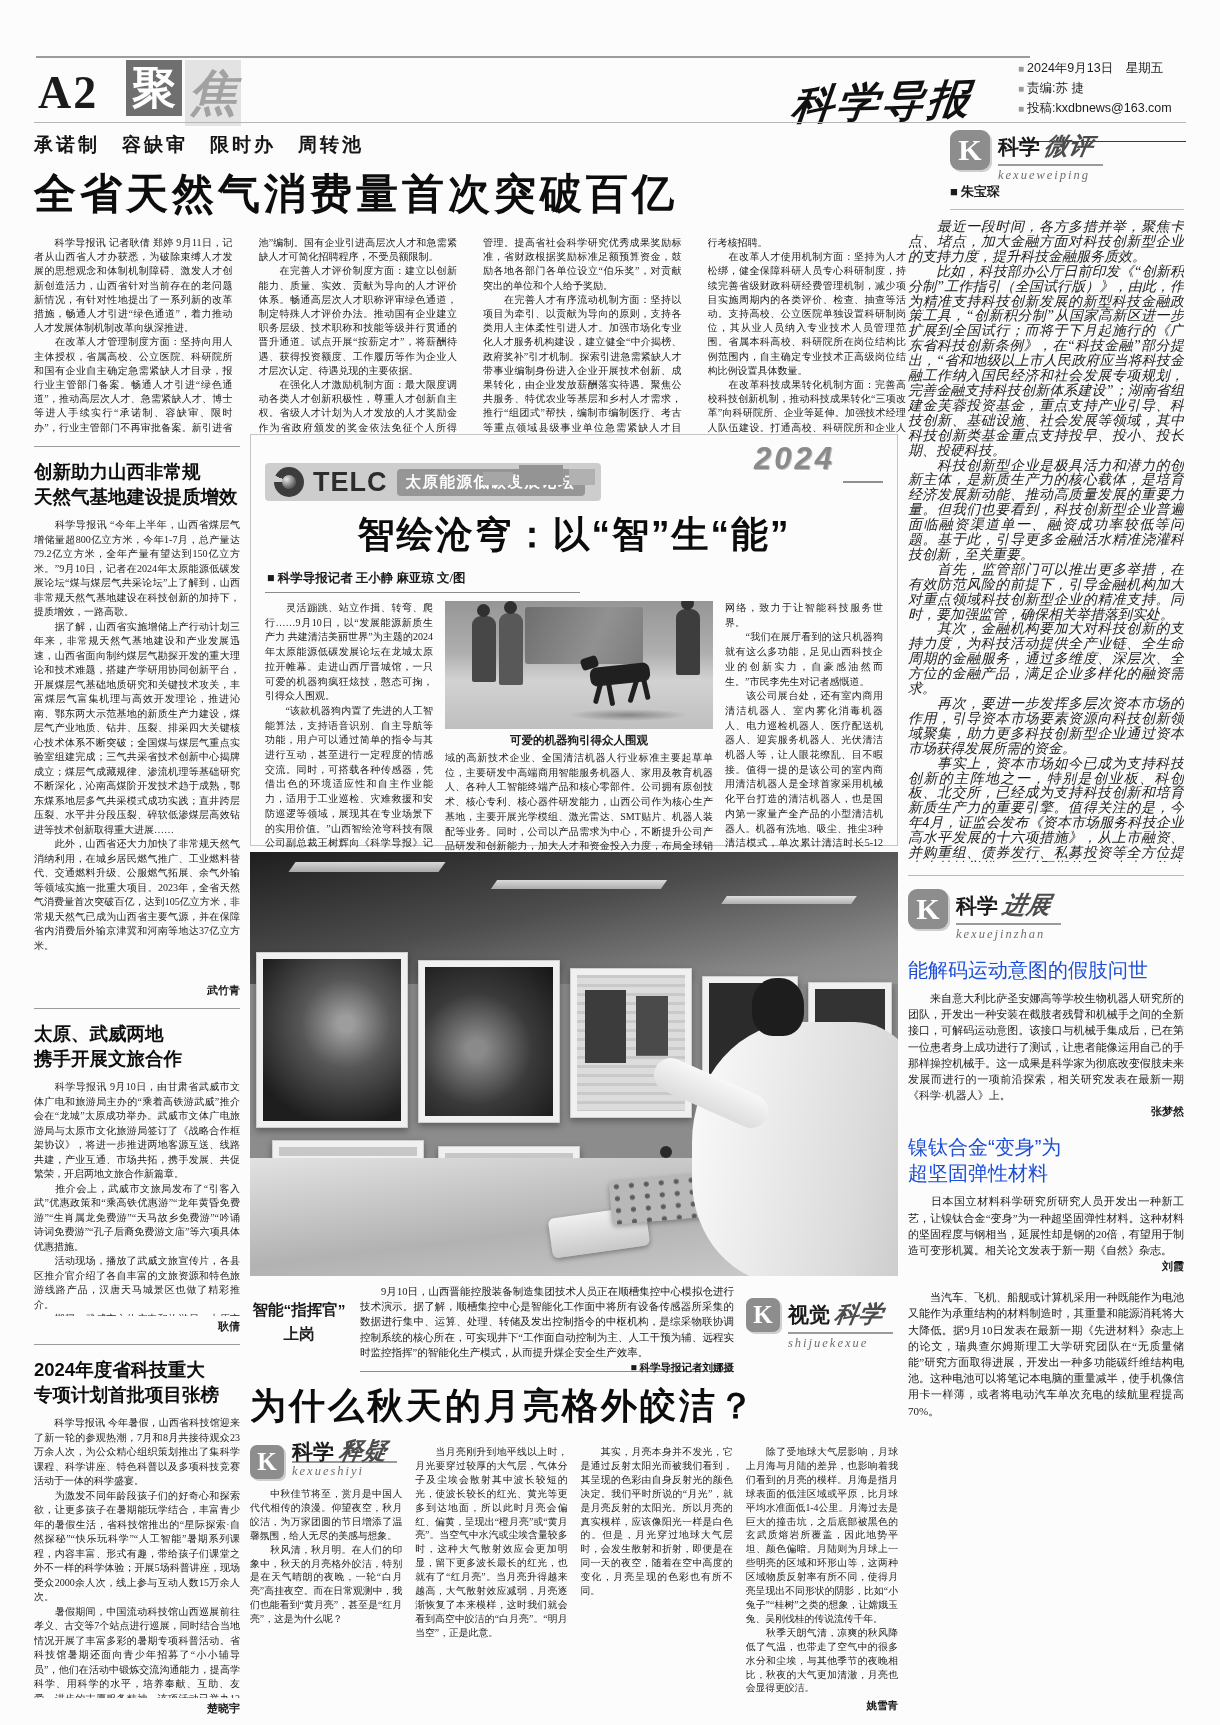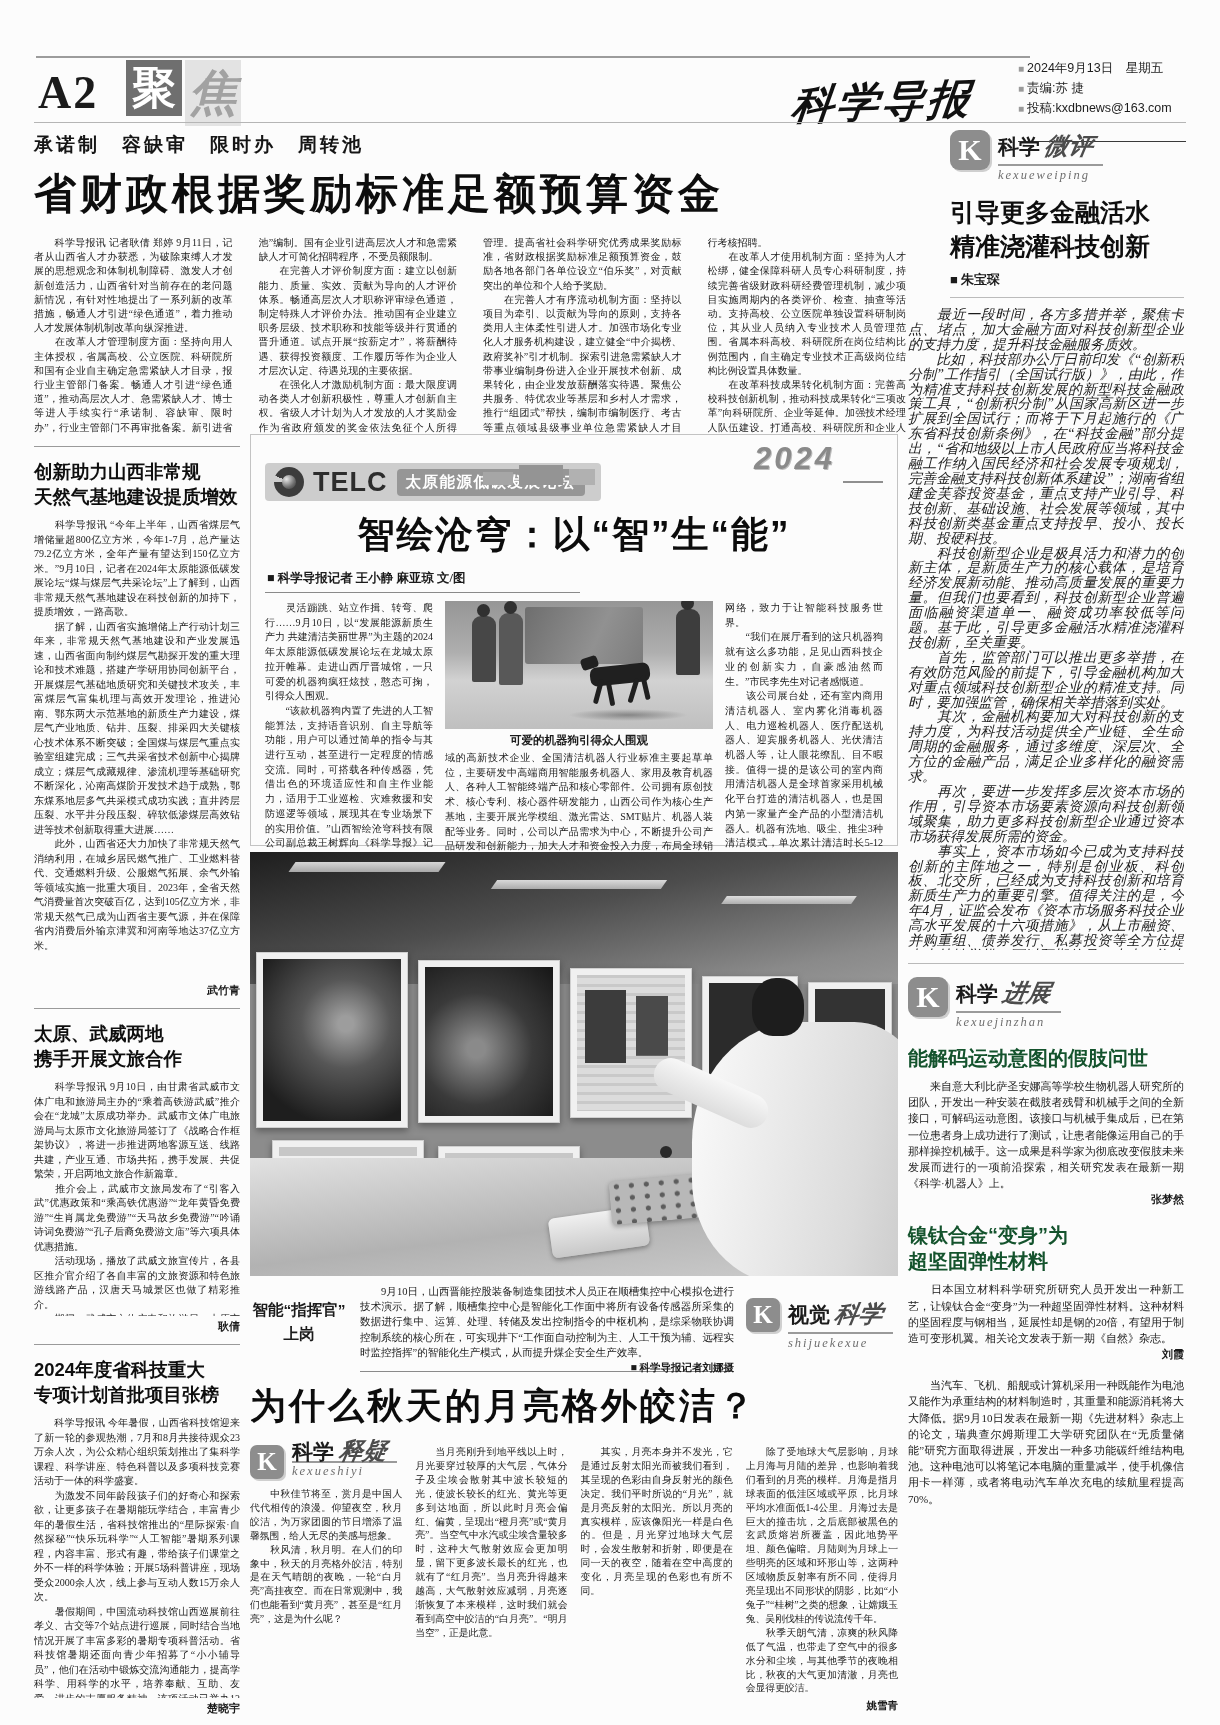--- a/index.html
+++ b/index.html
@@ -56,21 +56,21 @@
 
 #sidebar { position:absolute; left:908px; top:130px; width:276px; height:1594px; }
 .wp-head { margin-left:42px; }
 .wp-title { font-family:"Liberation Sans",sans-serif; font-weight:bold; font-size:25px; line-height:34px;
             white-space:pre-line; margin:12px 0 8px 42px; color:#0e0e0e; }
 .wp-author { font-weight:bold; font-size:13px; margin-left:42px; padding-bottom:8px; border-bottom:1px solid #bbb; }
 .wp-author .sq, .jz-by, .f-byline .sq { color:#8f8f8f; }
 .wp-body { margin-top:10px; height:642px; font-size:14px; line-height:14.9px; font-style:italic; }
 .sb-divider { height:1px; background:#b9b9b9; margin:13px 0; }
 .jz-article { margin-top:15px; }
-.jz-title { font-family:"Liberation Sans",sans-serif; font-weight:bold; font-size:20px; line-height:26px; white-space:pre-line; color:#14532d; }
+.jz-title { font-family:"Liberation Sans",sans-serif; font-weight:normal; font-size:20px; line-height:26px; white-space:pre-line; color:#1d4ed8; }
 .jz-body { margin-top:7px; font-size:11px; line-height:16.2px; }
 .jz-by { text-align:right; font-weight:bold; font-size:11px; color:#1b1b1b; margin-top:1px; }
 
 
 #feature { position:absolute; left:250px; top:434px; width:648px; height:412px;
            border:1px solid #c3c3c3; padding:6px 14px; }
 .banner { position:relative; height:60px; display:flex; justify-content:flex-start; align-items:flex-end; }
 .banner-rule { position:absolute; top:40px; height:1.5px; background:#8f8f8f; }
 .brl { left:0; width:54px; } .brr { right:0; width:40px; }
 .banner-bar { position:relative; display:flex; align-items:center; gap:9px; background:#cdcdcd;
@@ -191,21 +191,21 @@
     <div class="pubinfo">
       <div><span class="sq">■</span><span>2024年9月13日　星期五</span></div>
       <div><span class="sq">■</span><span>责编:苏 捷</span></div>
       <div><span class="sq">■</span><span>投稿:kxdbnews@163.com</span></div>
     </div>
   </div>
   <div id="header-bottom"></div>
 
   <div id="main-story">
     <div class="kicker">承诺制　容缺审　限时办　周转池</div>
-    <div class="headline">省财政根据奖励标准足额预算资金</div>
+    <div class="headline">全省天然气消费量首次突破百亿</div>
     <div class="mcols">
       <div class="mcol jtext">　　科学导报讯 记者耿倩 郑婷 9月11日，记者从山西省人才办获悉，为破除束缚人才发展的思想观念和体制机制障碍、激发人才创新创造活力，山西省针对当前存在的老问题新情况，有针对性地提出了一系列新的改革措施，畅通人才引进“绿色通道”，着力推动人才发展体制机制改革向纵深推进。
 　　在改革人才管理制度方面：坚持向用人主体授权，省属高校、公立医院、科研院所和国有企业自主确定急需紧缺人才目录，报行业主管部门备案。畅通人才引进“绿色通道”，推动高层次人才、急需紧缺人才、博士等进人手续实行“承诺制、容缺审、限时办”，行业主管部门不再审批备案。新引进省级高层次人才分类目录范围内的人才，可申请使用“周转</div>
       <div class="mcol jtext">池”编制。国有企业引进高层次人才和急需紧缺人才可简化招聘程序，不受员额限制。
 　　在完善人才评价制度方面：建立以创新能力、质量、实效、贡献为导向的人才评价体系。畅通高层次人才职称评审绿色通道，制定特殊人才评价办法。推动国有企业建立职务层级、技术职称和技能等级并行贯通的晋升通道。试点开展“按薪定才”，将薪酬待遇、获得投资额度、工作履历等作为企业人才层次认定、待遇兑现的主要依据。
 　　在强化人才激励机制方面：最大限度调动各类人才创新积极性，尊重人才创新自主权。省级人才计划为人才发放的人才奖励金作为省政府颁发的奖金依法免征个人所得税，发放的创新创业经费、团队建设经费实行“包干制”</div>
       <div class="mcol jtext">管理。提高省社会科学研究优秀成果奖励标准，省财政根据奖励标准足额预算资金，鼓励各地各部门各单位设立“伯乐奖”，对贡献突出的单位和个人给予奖励。
 　　在完善人才有序流动机制方面：坚持以项目为牵引、以贡献为导向的原则，支持各类用人主体柔性引进人才。加强市场化专业化人才服务机构建设，建立健全“中介揭榜、政府奖补”引才机制。探索引进急需紧缺人才带事业编制身份进入企业开展技术创新、成果转化，由企业发放薪酬落实待遇。聚焦公共服务、特优农业等基层和乡村人才需求，推行“组团式”帮扶，编制市编制医疗、考古等重点领域县级事业单位急需紧缺人才目录，可适当放宽学历要求进</div>
       <div class="mcol jtext">行考核招聘。
 　　在改革人才使用机制方面：坚持为人才松绑，健全保障科研人员专心科研制度，持续完善省级财政科研经费管理机制，减少项目实施周期内的各类评价、检查、抽查等活动。支持高校、公立医院单独设置科研制岗位，其从业人员纳入专业技术人员管理范围。省属本科高校、科研院所在岗位结构比例范围内，自主确定专业技术正高级岗位结构比例设置具体数量。
@@ -382,22 +382,20 @@
     <div class="wp-head klogo">
       <div class="kbox">K</div>
       <div class="kwords">
         <div class="kline1">
           <span class="kword1">科学</span>
           <span class="kword2">微评</span>
         </div>
         <div class="kpinyin">kexueweiping</div>
       </div>
     </div>
-    <div class="wp-title">引导更多金融活水
-精准浇灌科技创新</div>
     <div class="wp-author">■ 朱宝琛</div>
     <div class="wp-body jtext">　　最近一段时间，各方多措并举，聚焦卡点、堵点，加大金融方面对科技创新型企业的支持力度，提升科技金融服务质效。
 　　比如，科技部办公厅日前印发《“创新积分制”工作指引（全国试行版）》，由此，作为精准支持科技创新发展的新型科技金融政策工具，“创新积分制”从国家高新区进一步扩展到全国试行；而将于下月起施行的《广东省科技创新条例》，在“科技金融”部分提出，“省和地级以上市人民政府应当将科技金融工作纳入国民经济和社会发展专项规划，完善金融支持科技创新体系建设”；湖南省组建金芙蓉投资基金，重点支持产业引导、科技创新、基础设施、社会发展等领域，其中科技创新类基金重点支持投早、投小、投长期、投硬科技。
 　　科技创新型企业是极具活力和潜力的创新主体，是新质生产力的核心载体，是培育经济发展新动能、推动高质量发展的重要力量。但我们也要看到，科技创新型企业普遍面临融资渠道单一、融资成功率较低等问题。基于此，引导更多金融活水精准浇灌科技创新，至关重要。
 　　首先，监管部门可以推出更多举措，在有效防范风险的前提下，引导金融机构加大对重点领域科技创新型企业的精准支持。同时，要加强监管，确保相关举措落到实处。
 　　其次，金融机构要加大对科技创新的支持力度，为科技活动提供全产业链、全生命周期的金融服务，通过多维度、深层次、全方位的金融产品，满足企业多样化的融资需求。
 　　再次，要进一步发挥多层次资本市场的作用，引导资本市场要素资源向科技创新领域聚集，助力更多科技创新型企业通过资本市场获得发展所需的资金。
 　　事实上，资本市场如今已成为支持科技创新的主阵地之一，特别是创业板、科创板、北交所，已经成为支持科技创新和培育新质生产力的重要引擎。值得关注的是，今年4月，证监会发布《资本市场服务科技企业高水平发展的十六项措施》，从上市融资、并购重组、债券发行、私募投资等全方位提出支持性举措。可以预期的是，未来，资本市场仍将继续发挥作用，有效促进创新资本形成，赋能科技成果转化，护航科技创新行稳致远。
 　　最后，要引导创投聚焦战略性新兴产业、未来产业，加大对种子期、初创期科技创新型企业的支持力度。同时，创投还要提供更多的市场资源、管理经验、技术指导等增值服务，加速推动科技创新型企业成长。
 　　我们有理由相信，随着更多的金融资源高效流向科技创新领域，必将为我国高水平科技自立自强注入强劲动力，为发展新质生产力夯基垒台，为促进经济高质量发展提供有力支撑。</div>

